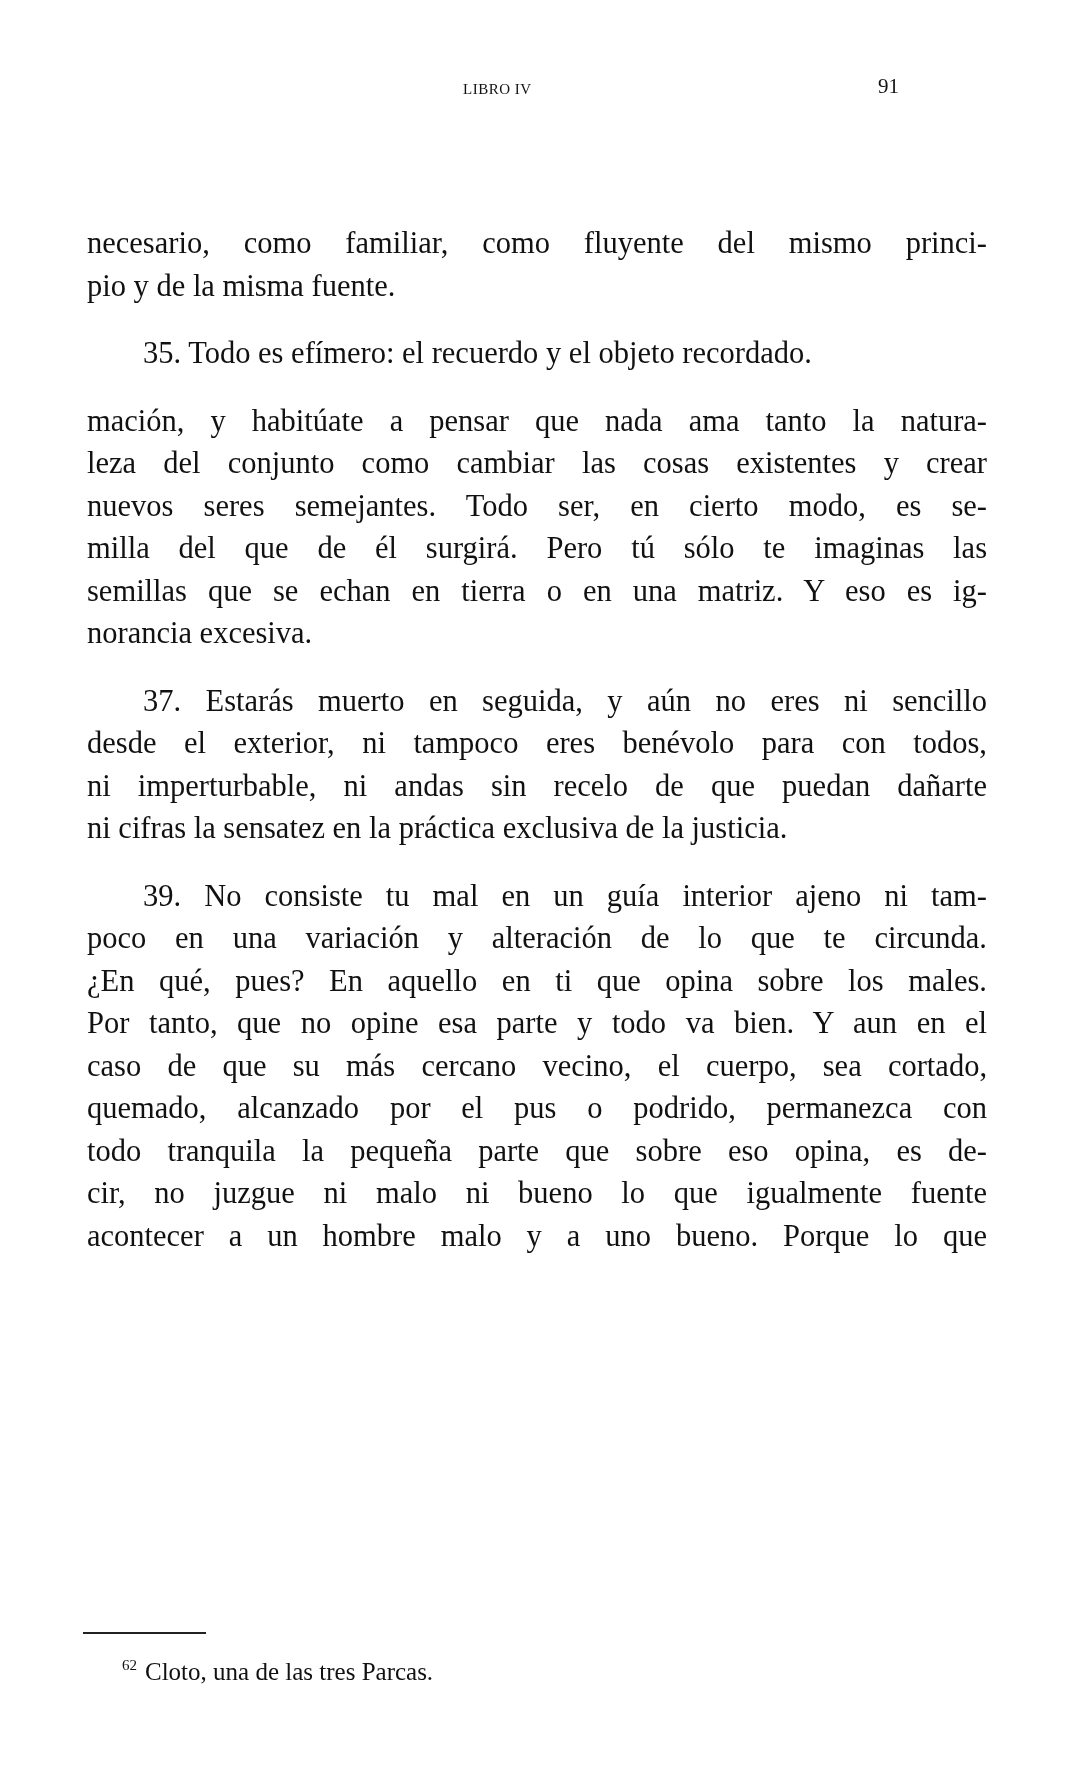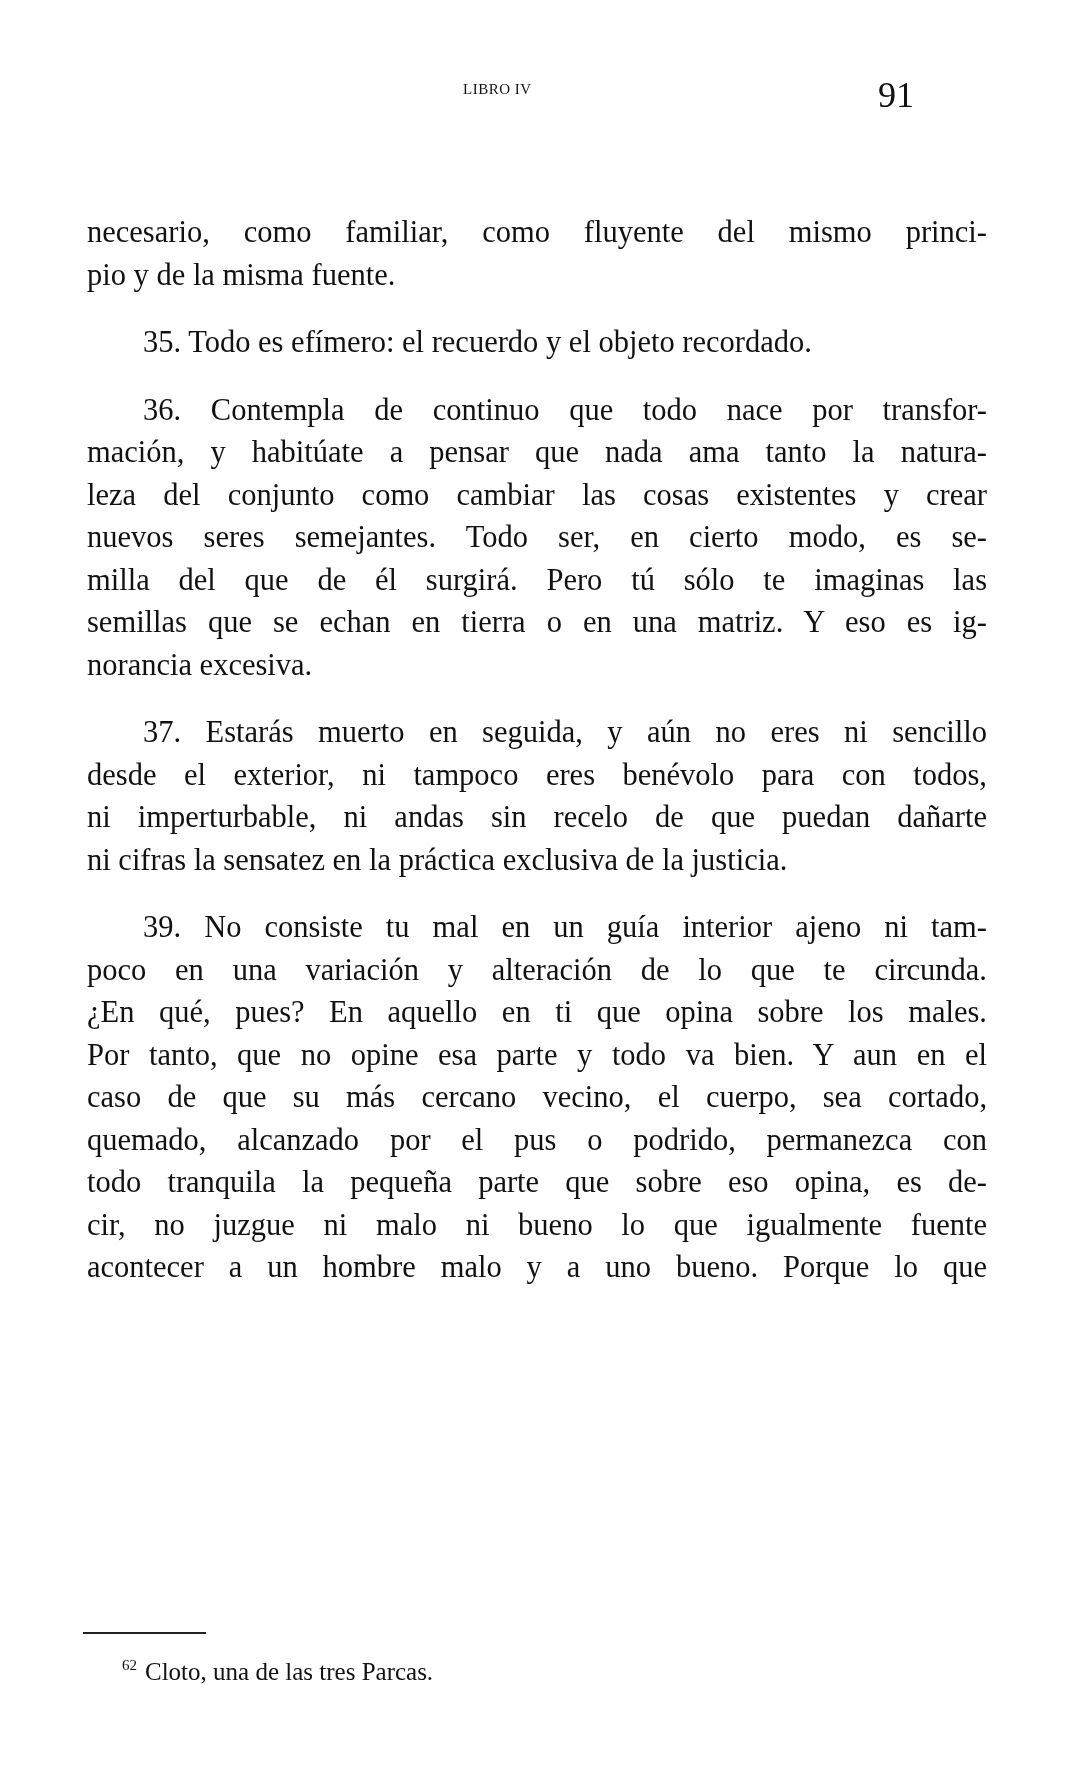--- a/index.html
+++ b/index.html
@@ -1,22 +1,22 @@
 <!DOCTYPE html>
 <html><head>
 <meta charset="utf-8">
 <style>
   html, body { margin:0; padding:0; background:#ffffff; }
   body { width:1080px; height:1766px; position:relative; overflow:hidden;
          font-family:"Liberation Serif", "DejaVu Serif", serif; color:#111111; }
   .running-head { position:absolute; left:0; top:78px; width:1080px; height:32px; }
   .running-title { position:absolute; left:463px; top:3px; font-size:15px; letter-spacing:0.5px; }
-  .page-number { position:absolute; left:878px; top:-4px; font-size:36px; }
+  .page-number { position:absolute; left:878px; top:-4px; font-size:21px; }
   .body-text { position:absolute; left:87px; top:207px; width:900px; }
-  .para { margin:4px 0 25px 0; }
+  .para { margin:15px 0 25px 0; }
   .line { display:block; height:42.5px; line-height:42.5px; font-size:30.5px;
           text-align:justify; text-align-last:justify; white-space:nowrap; overflow:visible; }
   .line.last { text-align-last:left; }
   .line.indent { padding-left:56px; }
   sup.fn { font-size:17px; vertical-align:13px; line-height:0; margin-left:3px; }
   .footnote-rule { position:absolute; left:83px; top:1632px; width:123px; height:2px; background:#222; }
   .footnote { position:absolute; left:122px; top:1657px; font-size:25px; line-height:30px; }
   .footnote sup { font-size:15px; vertical-align:10px; line-height:0; margin-right:8px; }
 </style>
 </head>
@@ -33,21 +33,20 @@
     <span class="line">necesario, como familiar, como fluyente del mismo princi-</span>
     <span class="line last">pio y de la misma fuente.</span>
   </p>
 
 
   <p class="para">
     <span class="line indent last">35. Todo es efímero: el recuerdo y el objeto recordado.</span>
   </p>
 
   <p class="para">
-    <span class="line indent">36. Contempla de continuo que todo nace por transfor-</span>
     <span class="line">mación, y habitúate a pensar que nada ama tanto la natura-</span>
     <span class="line">leza del conjunto como cambiar las cosas existentes y crear</span>
     <span class="line">nuevos seres semejantes. Todo ser, en cierto modo, es se-</span>
     <span class="line">milla del que de él surgirá. Pero tú sólo te imaginas las</span>
     <span class="line">semillas que se echan en tierra o en una matriz. Y eso es ig-</span>
     <span class="line last">norancia excesiva.</span>
   </p>
 
   <p class="para">
     <span class="line indent">37. Estarás muerto en seguida, y aún no eres ni sencillo</span>

